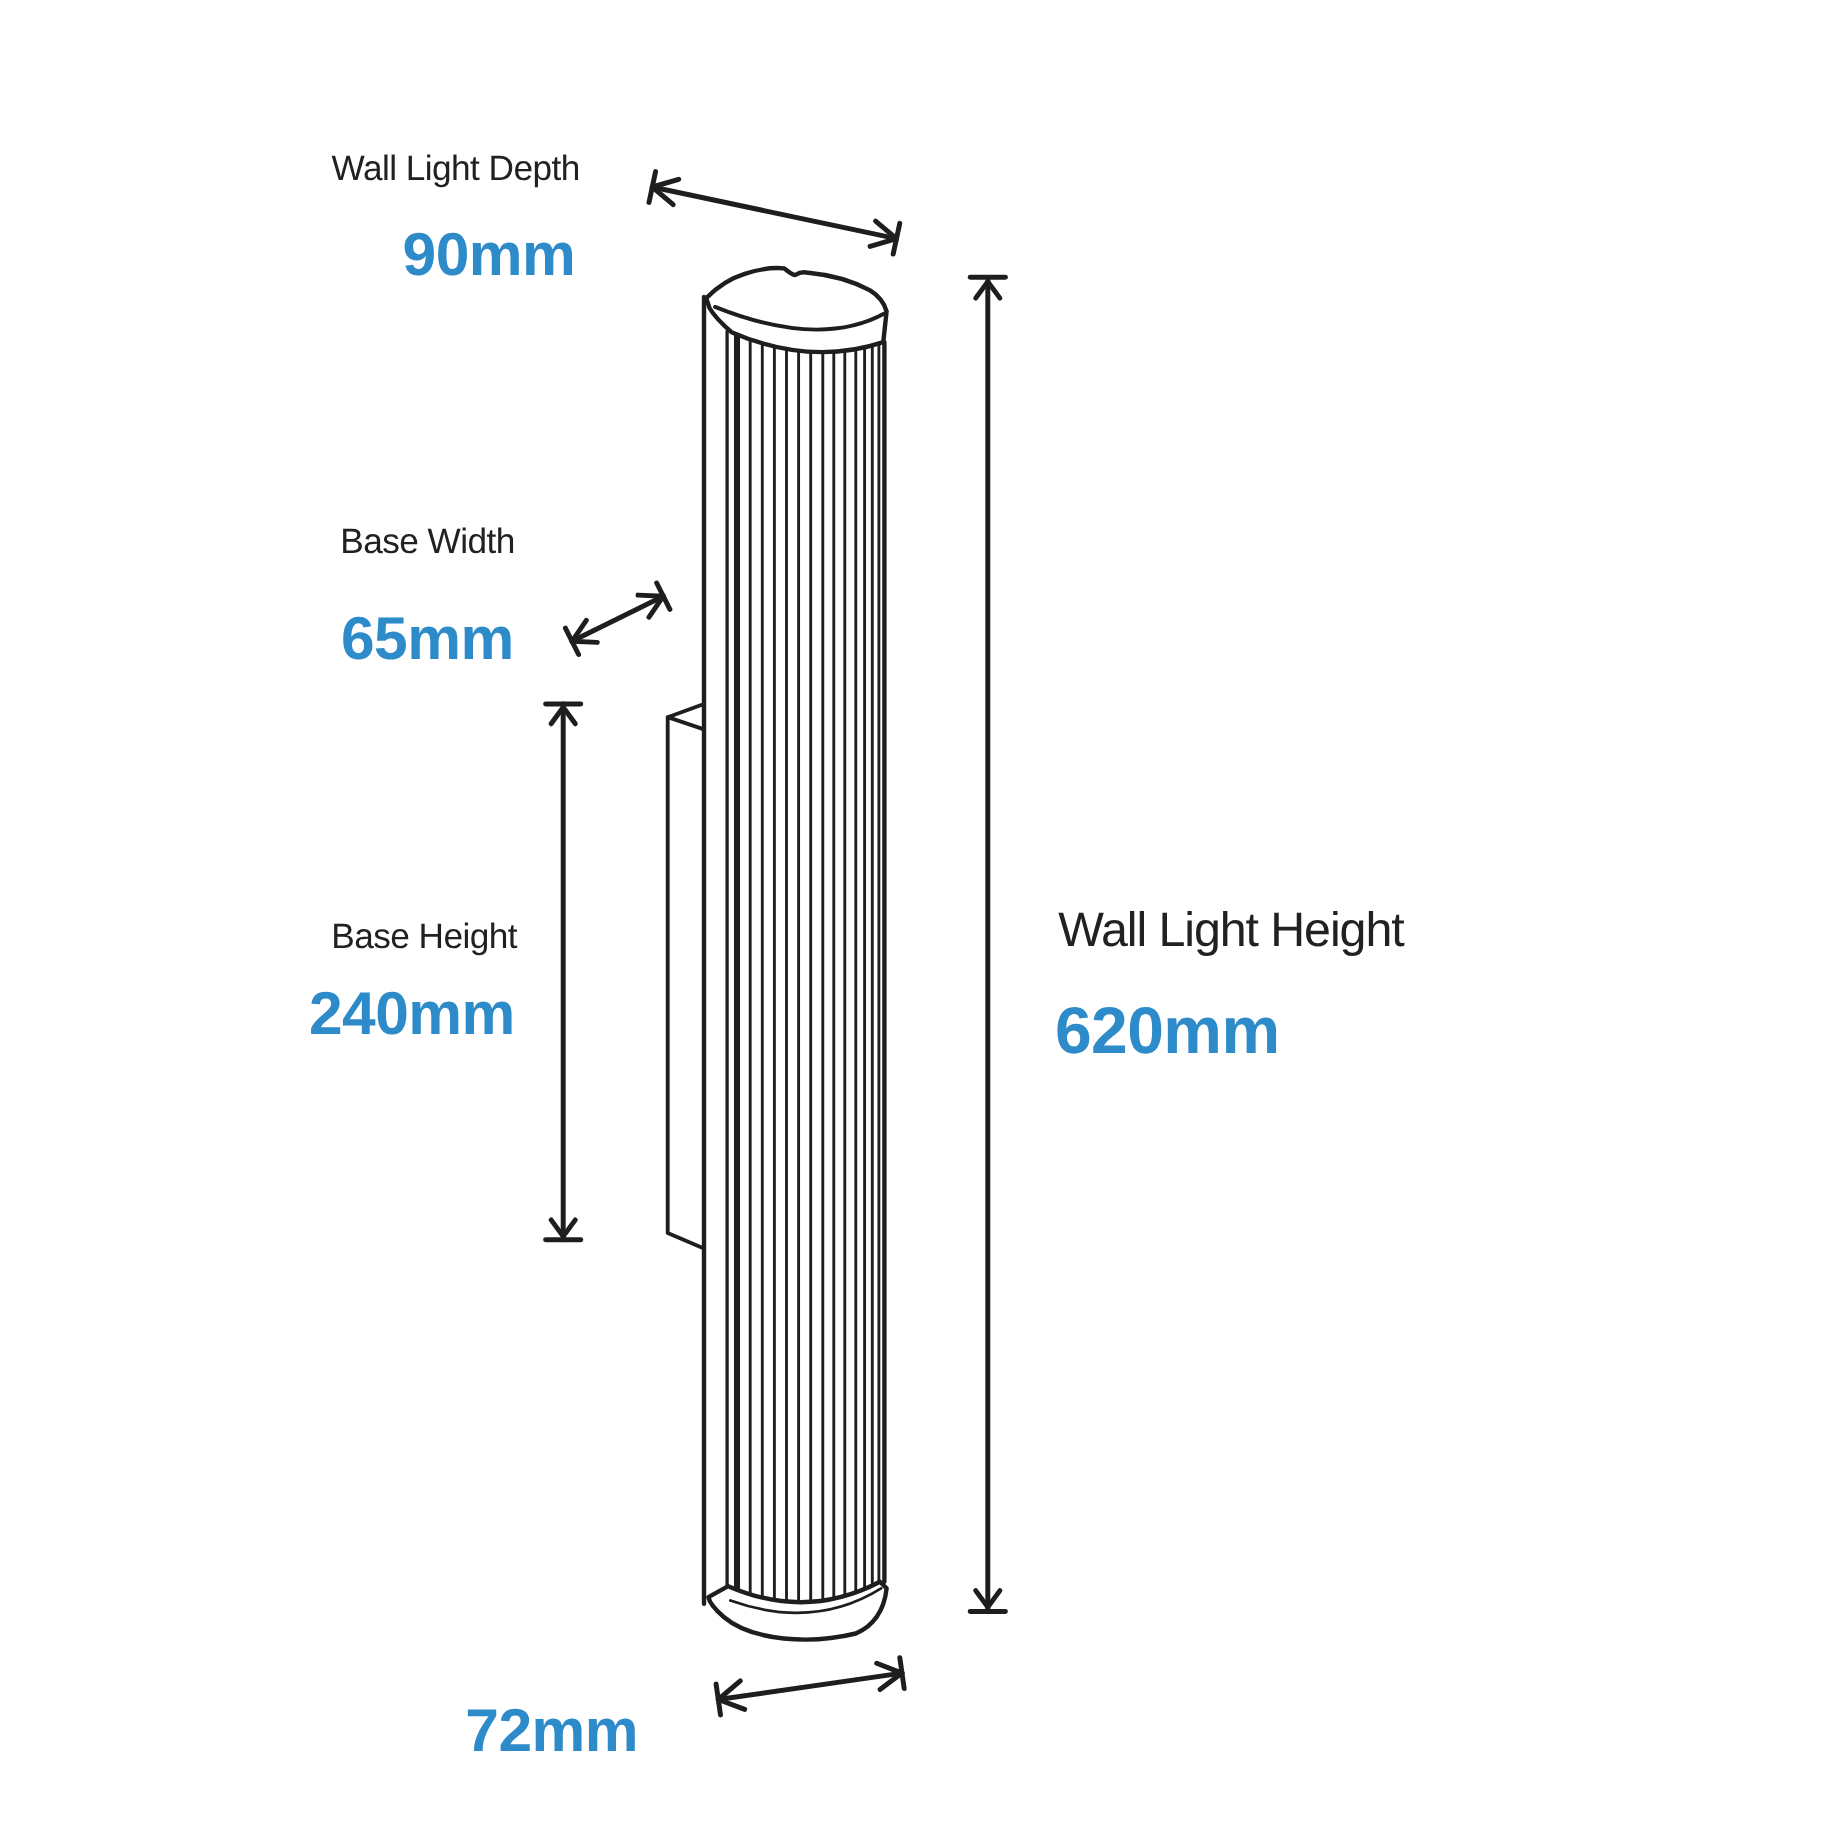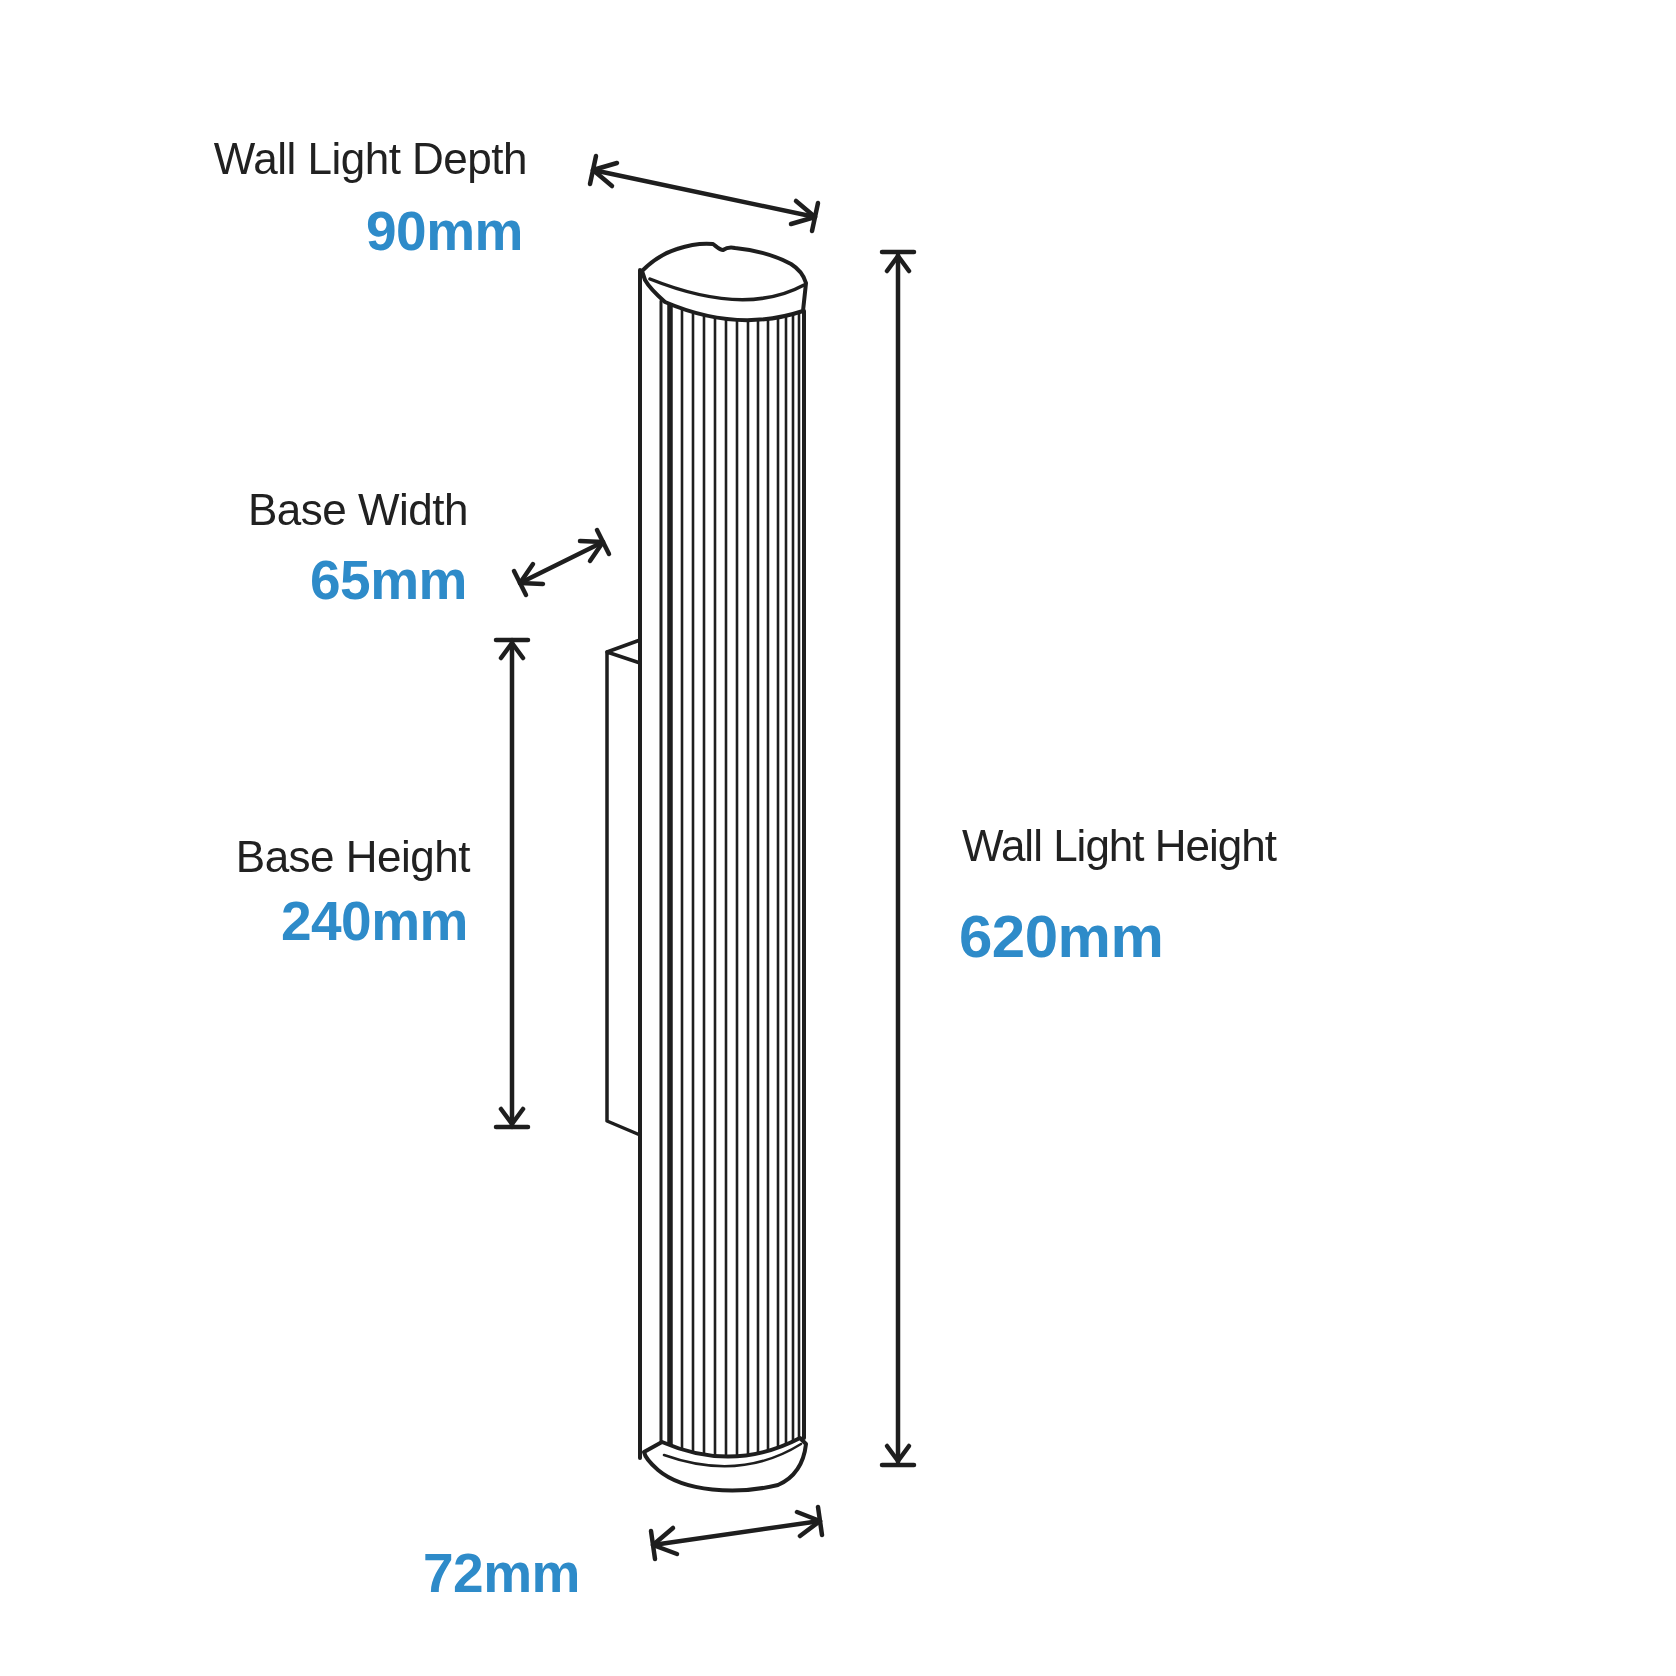--- a/index.html
+++ b/index.html
@@ -16,21 +16,21 @@
     font-family:"Liberation Sans","DejaVu Sans",sans-serif;
   }
   .diagram-svg{position:absolute;left:0;top:0;}
   .dim-text{
     position:absolute;
     white-space:nowrap;
     line-height:1;
     color:var(--label-black);
     letter-spacing:-0.5px;
   }
-  .dim-label{font-size:44px;font-weight:400;}
+  .dim-label{font-size:32px;font-weight:400;}
   .dim-value{font-size:55px;font-weight:700;color:var(--accent-blue);}
   .big-label{font-size:44px;font-weight:400;letter-spacing:-1px;}
   .big-value{font-size:60px;font-weight:700;color:var(--accent-blue);letter-spacing:-0.5px;}
   .ra{text-align:right;}
 </style>
 </head>
 <body>
 
 <div class="canvas">
 
@@ -128,21 +128,21 @@
         <path d="M655,1559 L651,1531"></path>
         <path d="M800,1536 L820,1521 L797,1512"></path>
         <path d="M822,1535 L818,1507"></path>
       </g>
     </g>
   </svg>
 
   <div class="dim-text dim-label ra" style="right:1149px;top:137px;">Wall Light Depth</div>
   <div class="dim-text dim-value ra" style="right:1153px;top:204px;">90mm</div>
 
-  <div class="dim-text dim-label ra" style="right:1208px;top:488px;text-align:right;">Base Width</div>
+  <div class="dim-text dim-label ra" style="right:1208px;top:476px;text-align:right;">Base Width</div>
   <div class="dim-text dim-value ra" style="right:1209px;top:553px;">65mm</div>
 
   <div class="dim-text dim-label ra" style="right:1206px;top:835px;">Base Height</div>
   <div class="dim-text dim-value ra" style="right:1208px;top:894px;text-align:center;">240mm</div>
 
   <div class="dim-text big-label" style="left:962px;top:824px;">Wall Light Height</div>
   <div class="dim-text big-value" style="left:959px;top:907px;">620mm</div>
 
   <div class="dim-text dim-value ra" style="right:1096px;top:1546px;">72mm</div>
 

